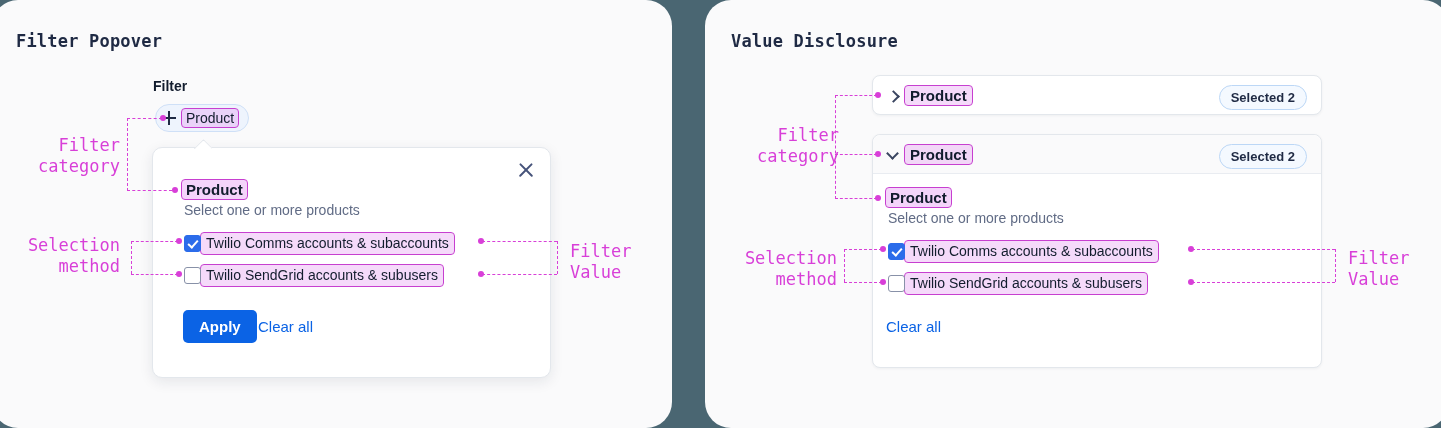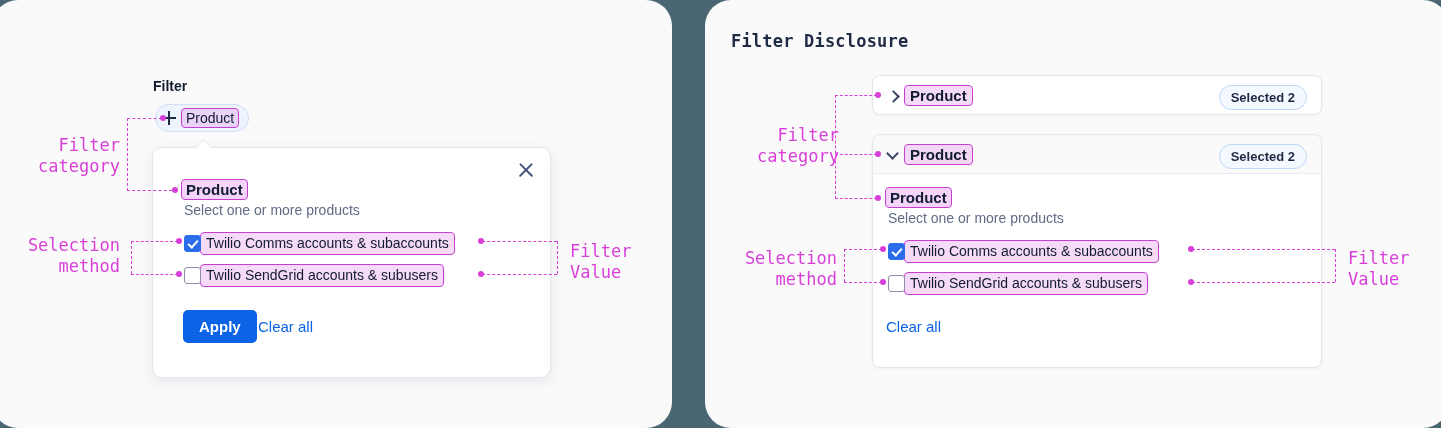--- a/index.html
+++ b/index.html
@@ -188,20 +188,21 @@
     position:absolute;background:#fafafb;border-radius:8px 8px 0 0;
   }
 </style>
 </head>
 <body>
 
 <div class="stage">
 
   <div class="panel panel-left">
 
+    <div class="panel-title" style="left:24px;top:31px;">Filter Popover</div>
 
     <div class="filter-label" style="left:161px;top:78px;">Filter</div>
 
     <div class="chip" style="left:163px;top:104px;">
       <span class="plus-icon"></span>
       <span class="chip-text hl">Product</span>
     </div>
 
     <div class="popover" style="left:160px;top:147px;width:399px;height:231px;">
       <div class="popover-arrow" style="left:41px;top:-10px;"></div>
@@ -245,21 +246,21 @@
 Value</div>
     <div class="vline" style="left:565px;top:241px;height:33px;"></div>
     <div class="hline" style="left:490px;top:241px;width:75px;"></div>
     <div class="hline" style="left:490px;top:274px;width:75px;"></div>
     <div class="dot" style="left:486px;top:238px;"></div>
     <div class="dot" style="left:486px;top:271px;"></div>
   </div>
 
   <div class="panel panel-right">
 
-    <div class="panel-title" style="left:26px;top:31px;">Filter Disclosure</div>
+    <div class="panel-title" style="left:26px;top:31px;">Value Disclosure</div>
 
     <div class="disc-card" style="left:167px;top:75px;width:450px;height:40px;">
       <div class="disc-header" style="left:14px;top:10px;">
         <span class="chev right"></span>
         <span class="disc-title hl">Product</span>
       </div>
       <div class="badge" style="right:14px;top:9px;">Selected 2</div>
     </div>
 
     <div class="disc-card" style="left:167px;top:134px;width:450px;height:234px;">

